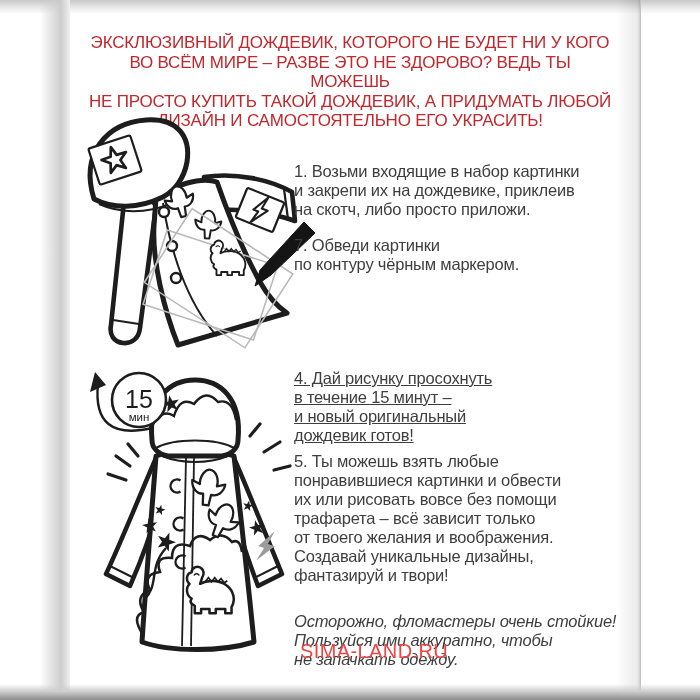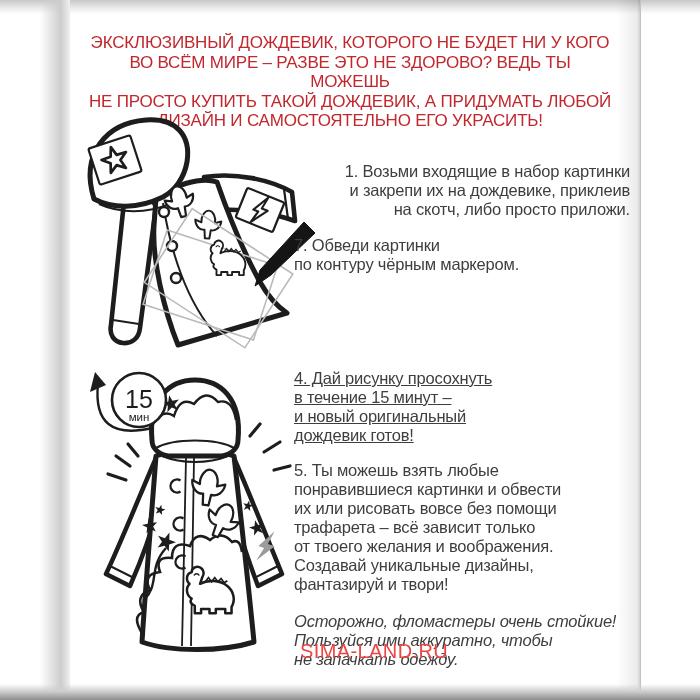--- a/index.html
+++ b/index.html
@@ -23,21 +23,21 @@
     position:absolute;left:88px;top:33px;width:524px;
     text-align:center;color:#c1272d;font-weight:normal;
     font-size:17px;line-height:19.5px;letter-spacing:-0.2px;
     white-space:pre-line;
   }
   .step,.warning{
     position:absolute;left:294px;width:336px;
     color:#3e3e3e;font-size:16.5px;line-height:19px;letter-spacing:-0.2px;
     white-space:pre-line;
   }
-  .s1{top:162px;text-align:right;} .s2{top:236px;} .s3{top:293px;} .s4{top:369px;text-decoration:underline;} .s5{top:452px;margin-top:9px;}
+  .s1{top:162px;} .s2{top:236px;} .s3{top:293px;} .s4{top:369px;text-decoration:underline;} .s5{top:452px;}
   .warning{top:612px;font-style:italic;}
   .brand{
     position:absolute;left:300px;top:640px;
     color:#ef4444;font-size:20px;letter-spacing:0.4px;
   }
   svg{position:absolute;overflow:visible;}
   .ill-top{left:68px;top:114px;}
   .ill-bottom{left:82px;top:370px;}
   svg text{font-family:"Liberation Sans", sans-serif;fill:#1d1d1d;}
 </style>

